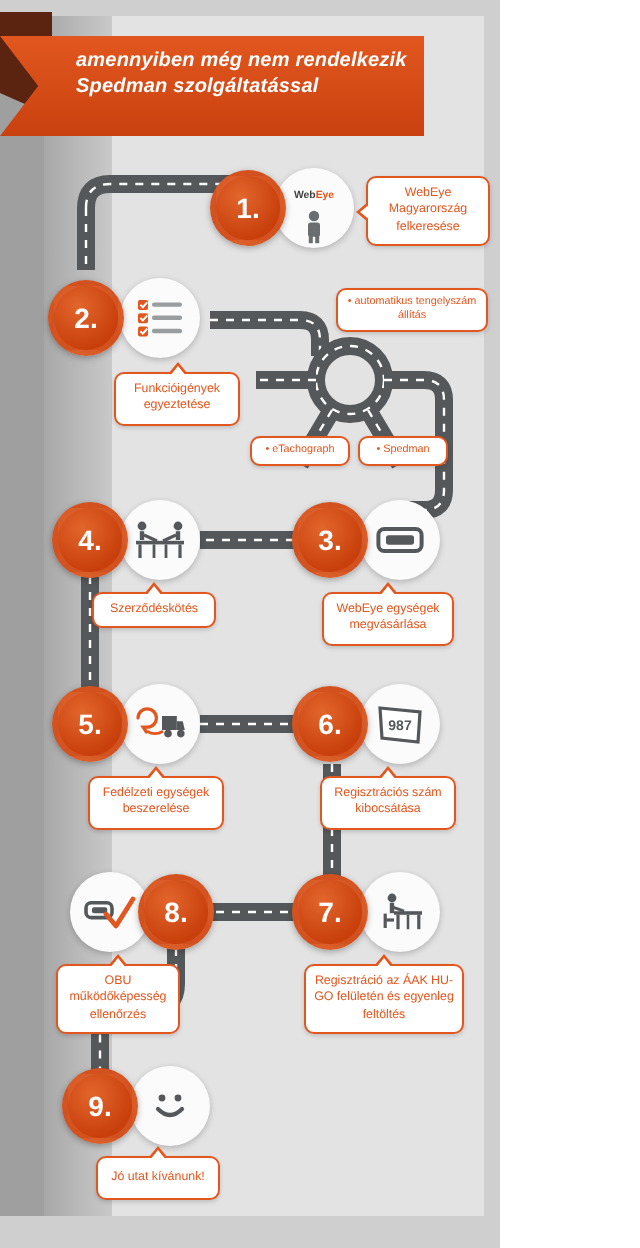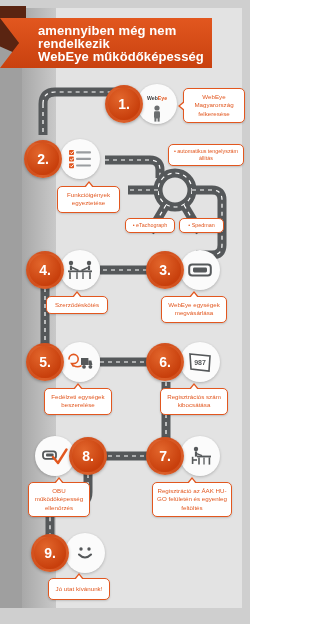--- a/index.html
+++ b/index.html
@@ -43,22 +43,23 @@
     clip-path:polygon(0 0,100% 0,100% 100%,0 78%);
   }
   .banner{
     position:absolute;left:0;top:18px;width:212px;height:50px;
     background:linear-gradient(to bottom,#e2571f,#c9410f);
     clip-path:polygon(0 0,100% 0,100% 100%,0 100%,9% 50%);
     box-shadow:0 2px 3px rgba(0,0,0,.25);
   }
   .banner-text{
     position:absolute;left:38px;top:24px;width:170px;
-    color:#ffffff;font-size:13px;line-height:13px;font-weight:600;
+    color:#ffffff;font-size:10px;line-height:13px;font-weight:600;
     letter-spacing:.1px;
+    font-style:italic;
   }
   
   #road-layer{position:absolute;left:0;top:0;width:250px;height:624px;}
   
   .step-num{
     position:absolute;width:38px;height:38px;border-radius:50%;
     background:radial-gradient(circle at 38% 32%,#e2662c,#c83f0c 72%);
     border:3px solid rgba(226,110,60,.38);
     box-sizing:border-box;
     color:#fff;font-size:14px;font-weight:700;
@@ -126,21 +127,21 @@
   <div class="page-bg"></div>
   <div class="content-panel"></div>
   <div class="left-gutter"></div>
   <div class="left-shadow"></div>
   <div class="left-gutter-dark"></div>
 
   <div class="banner-fold"></div>
   <div class="banner"></div>
   <div class="banner-text">
     <div>amennyiben még nem rendelkezik</div>
-    <div>WebEye működőképesség</div>
+    <div>Spedman szolgáltatással</div>
   </div>
 
   <svg id="road-layer" viewBox="0 0 250 624" xmlns="http://www.w3.org/2000/svg">
     <defs>
       <style>
         .rd{fill:none;stroke:#55585a;stroke-width:9;stroke-linecap:butt;}
         .rdl{fill:none;stroke:#ffffff;stroke-width:1.2;stroke-dasharray:4 4;}
       </style>
     </defs>
 

